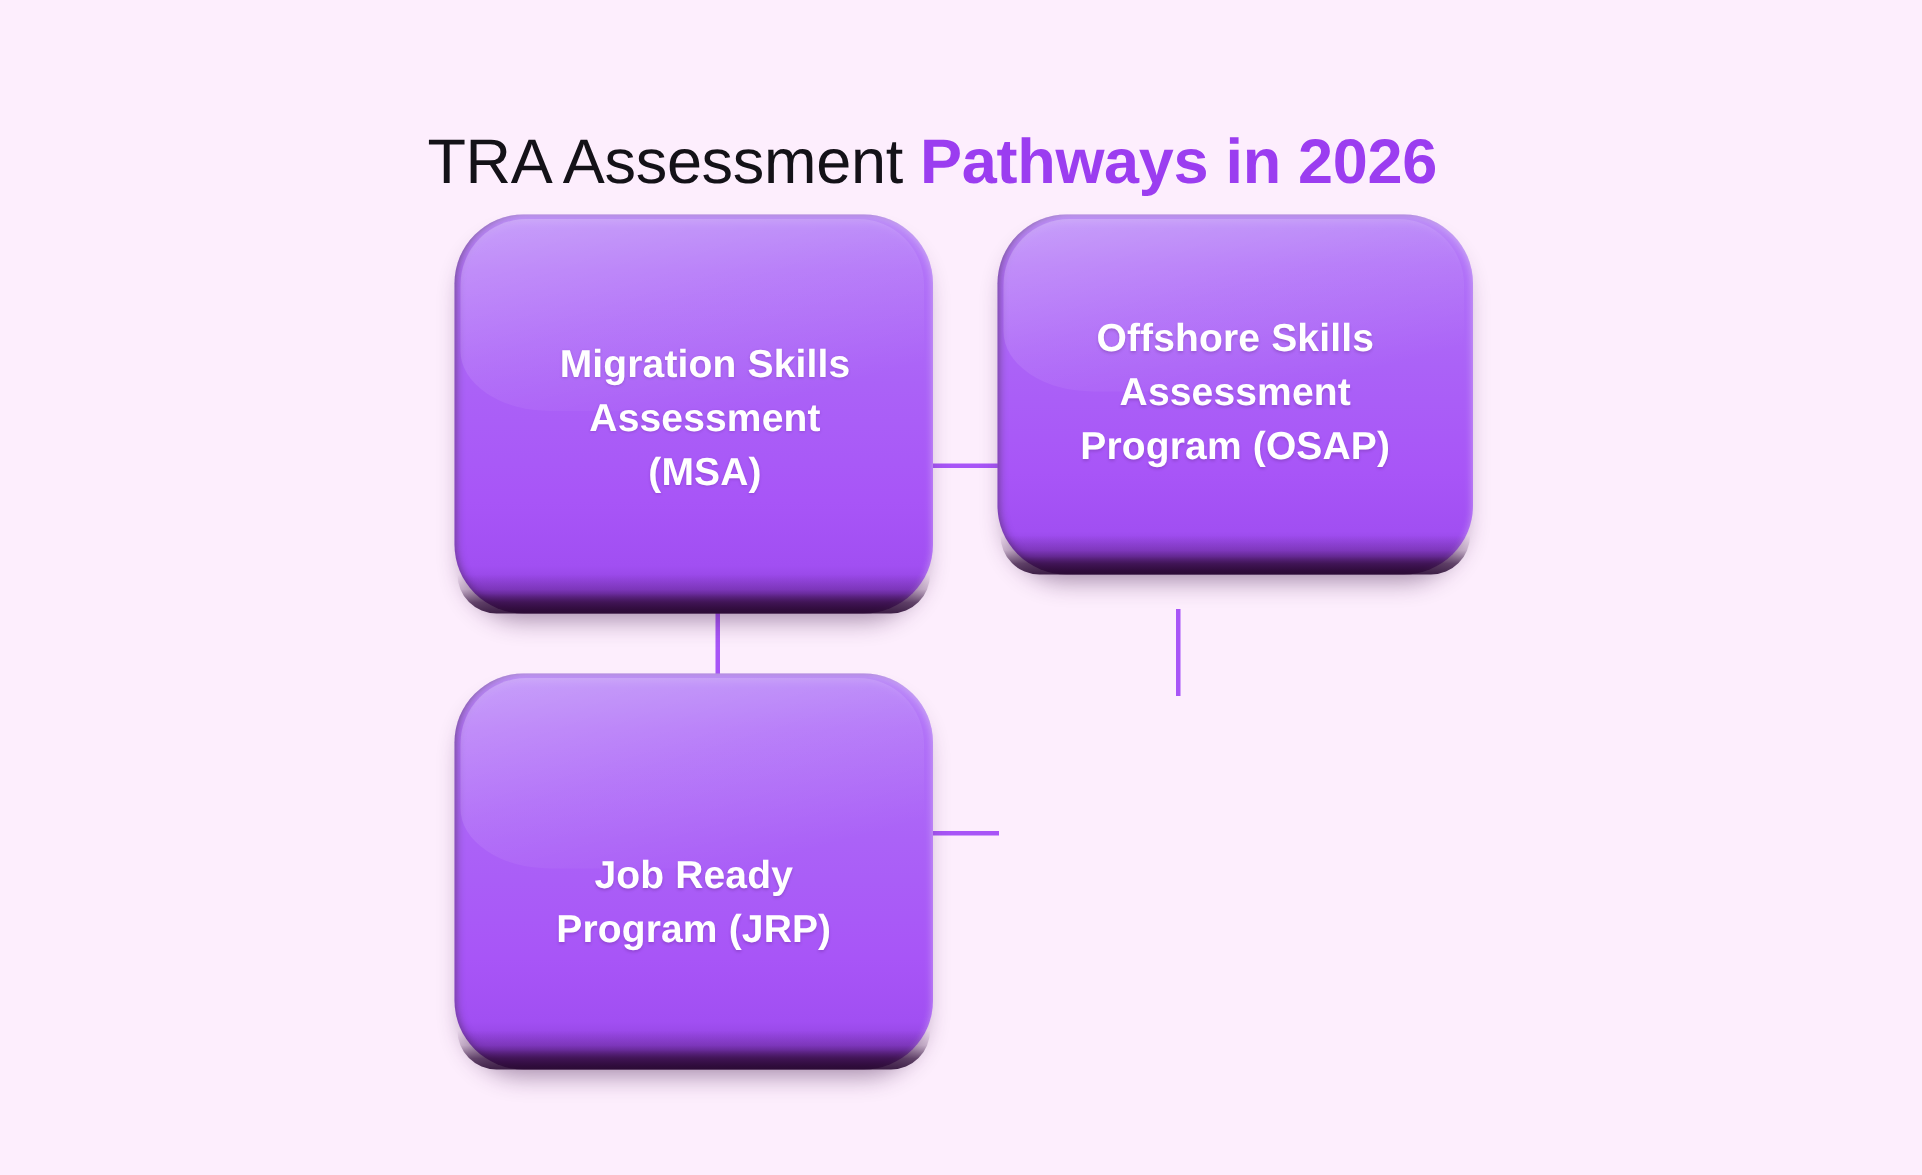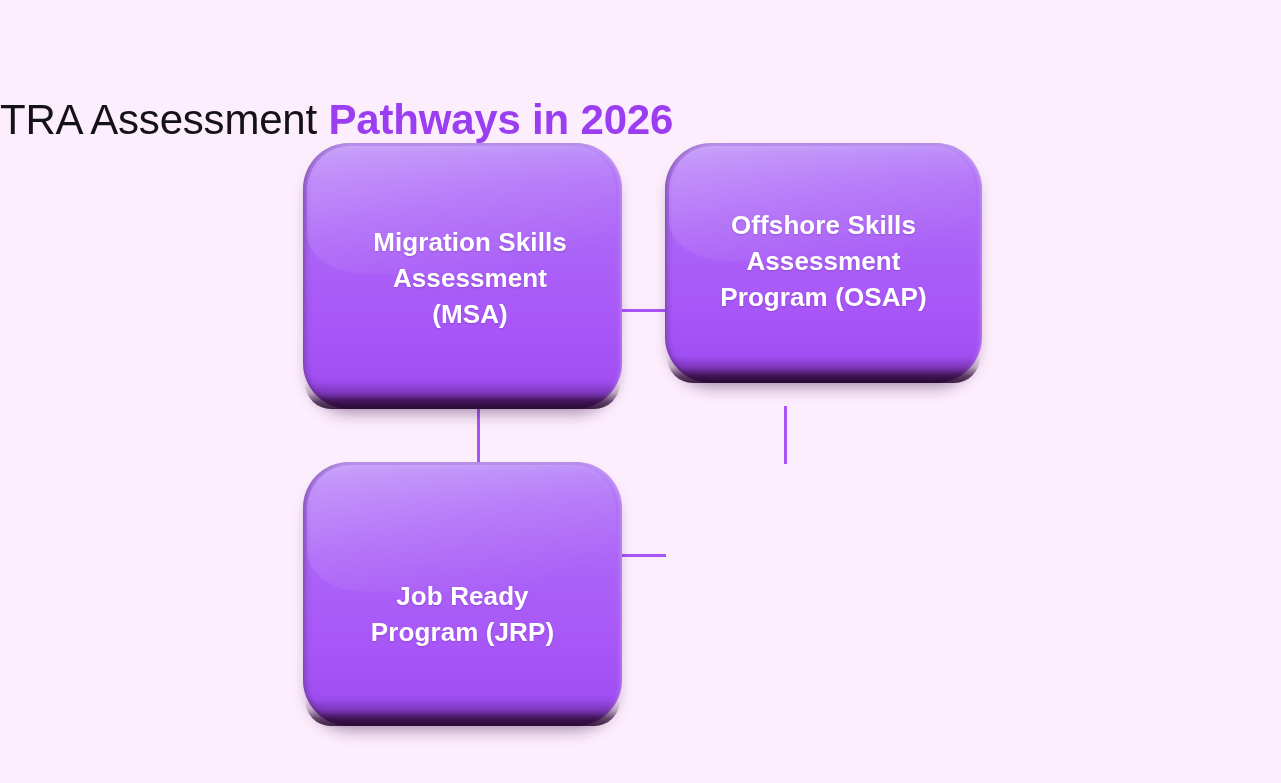--- a/index.html
+++ b/index.html
@@ -19,22 +19,23 @@
     position: relative;
     width: 1281px;
     height: 783px;
     background: #fdeefd;
   }
 
   
   .title {
     position: absolute;
     left: 0;
-    top: 68px;
+    top: 56px;
     width: 1243px;
+    text-align: center;
     font-size: 42px;
     font-weight: 700;
     letter-spacing: -0.2px;
     line-height: 1.15;
     white-space: nowrap;
   }
   .title .t-plain {
     color: #141218;
     font-weight: 400;
   }
@@ -117,21 +118,21 @@
     text-align: center;
     letter-spacing: 0.1px;
     padding: 0 14px;
     text-shadow: 0 1px 2px rgba(70, 20, 90, 0.22);
     white-space: pre-line;
   }
 
   
   #node-msa  { left: 303px; top: 143px; width: 319px; height: 266px; padding-left: 15px; }
   #node-osap { left: 665px; top: 143px; width: 317px; height: 240px; }
-  #node-jrp  { left: 303px; top: 462px; width: 319px; height: 264px; }
+  #node-jrp  { left: 303px; top: 449px; width: 319px; height: 264px; }
   #node-tss  { left: 665px; top: 462px; width: 317px; height: 264px; }
 
   
   #node-msa .node-label  { transform: translateY(2px); }
   #node-osap .node-label { transform: translateY(-2px); }
   #node-jrp .node-label  { transform: translateY(20px); }
   #node-tss .node-label  { transform: translateY(22px); }
 
   
   #conn-msa-osap { left: 622px; top: 309px; width: 44px; }

